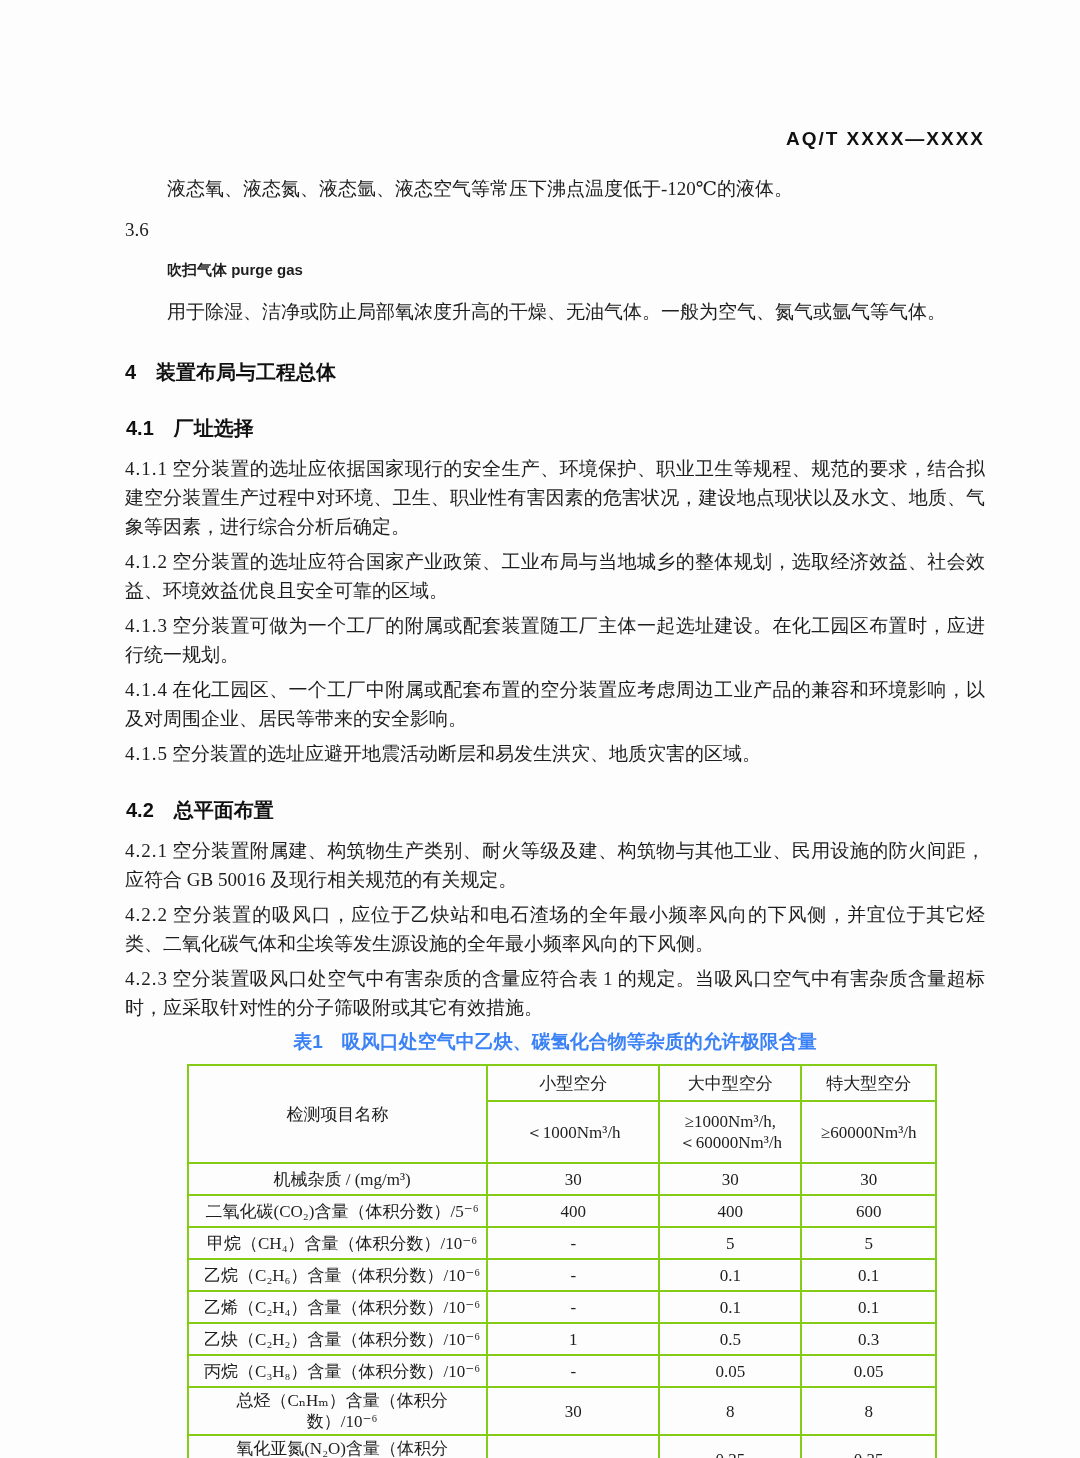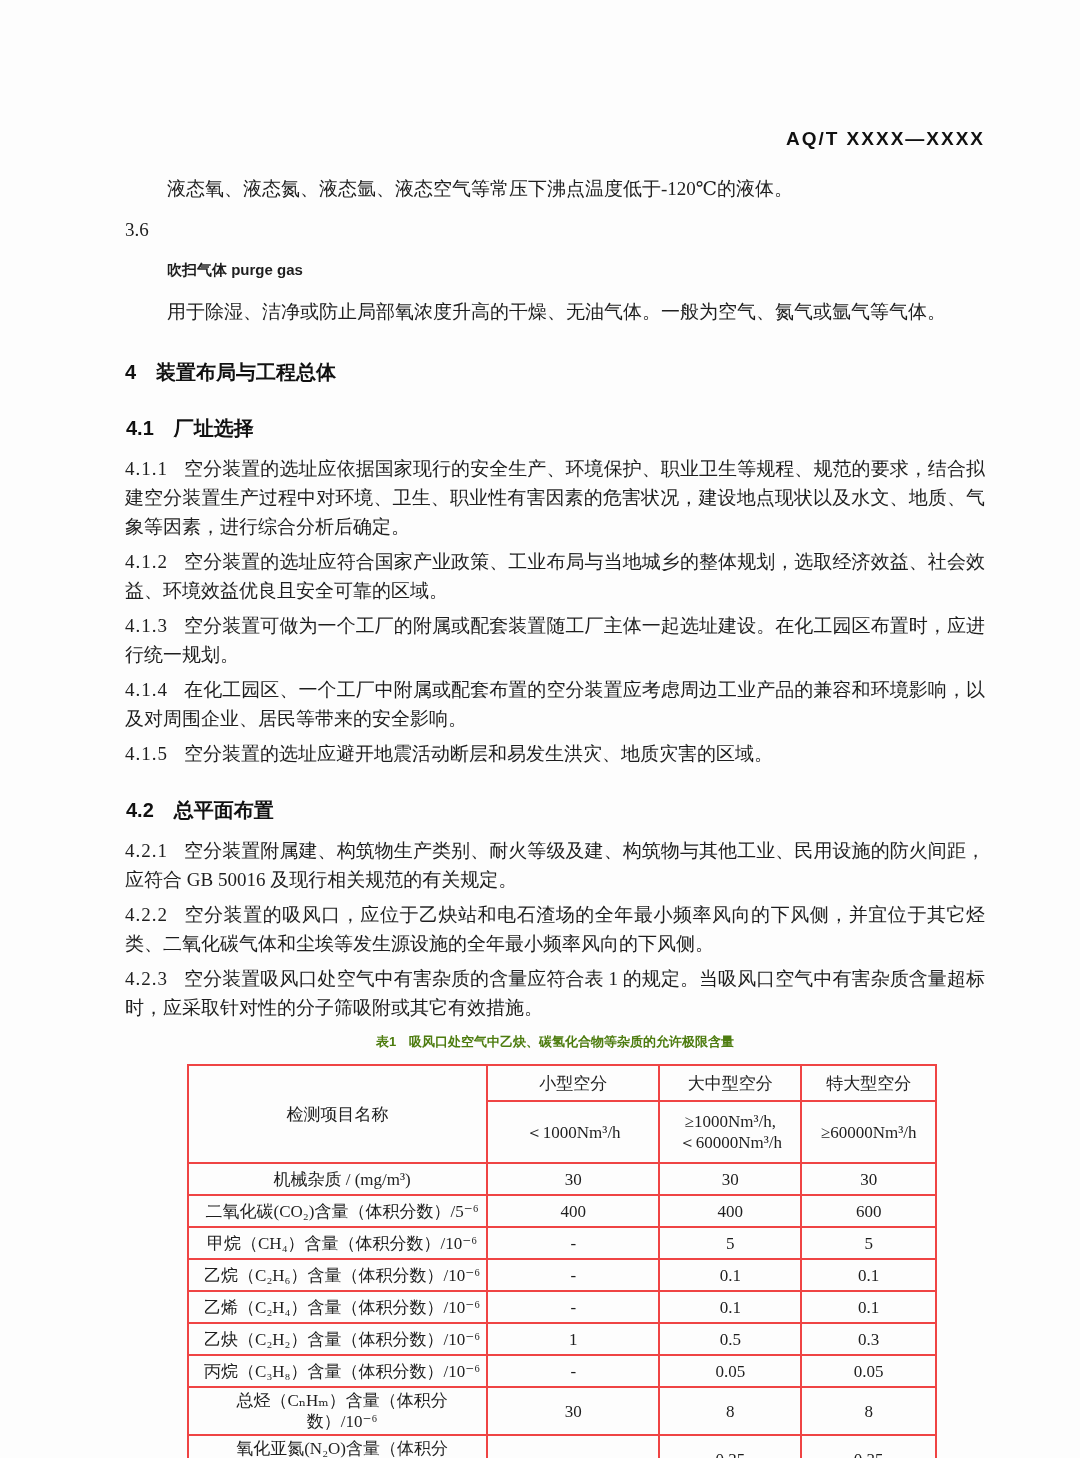--- a/index.html
+++ b/index.html
@@ -45,35 +45,35 @@
     font-weight: bold; font-size: 20px; line-height: 24px; color: #111;
   }
   .h3 {
     margin: 30px 0 0 1px;
     font-family: "Liberation Sans", "DejaVu Sans", sans-serif;
     font-weight: bold; font-size: 20px; line-height: 24px; color: #111;
   }
   .h3.first { margin-top: 32px; }
   .clause { margin-top: 6px; }
   .clause.lead { margin-top: 14px; }
-  .clause .cnum { margin-right: 16px; letter-spacing: 1px; }
+  .clause .cnum { margin-right: 4px; letter-spacing: 1px; }
   .tbl-caption {
     margin-top: 8px;
     text-align: center;
     font-family: "Liberation Sans", "DejaVu Sans", sans-serif;
-    font-weight: bold; font-size: 13px; line-height: 24px; color: #4d7c0f;
+    font-weight: bold; font-size: 19px; line-height: 24px; color: #3b82f6;
   }
   table.impurity {
     border-collapse: collapse;
     width: 750px;
     margin: 10px 0 0 62px;
     table-layout: fixed;
   }
   table.impurity th, table.impurity td {
-    border: 2px solid #ef4444;
+    border: 2px solid #84cc16;
     font-weight: normal;
     font-size: 17px;
     line-height: 21px;
     padding: 2px 4px;
     color: #1e1e1e;
     text-align: center;
     vertical-align: middle;
   }
   table.impurity col.c1 { width: 40%; }
   table.impurity col.c2 { width: 23%; }

